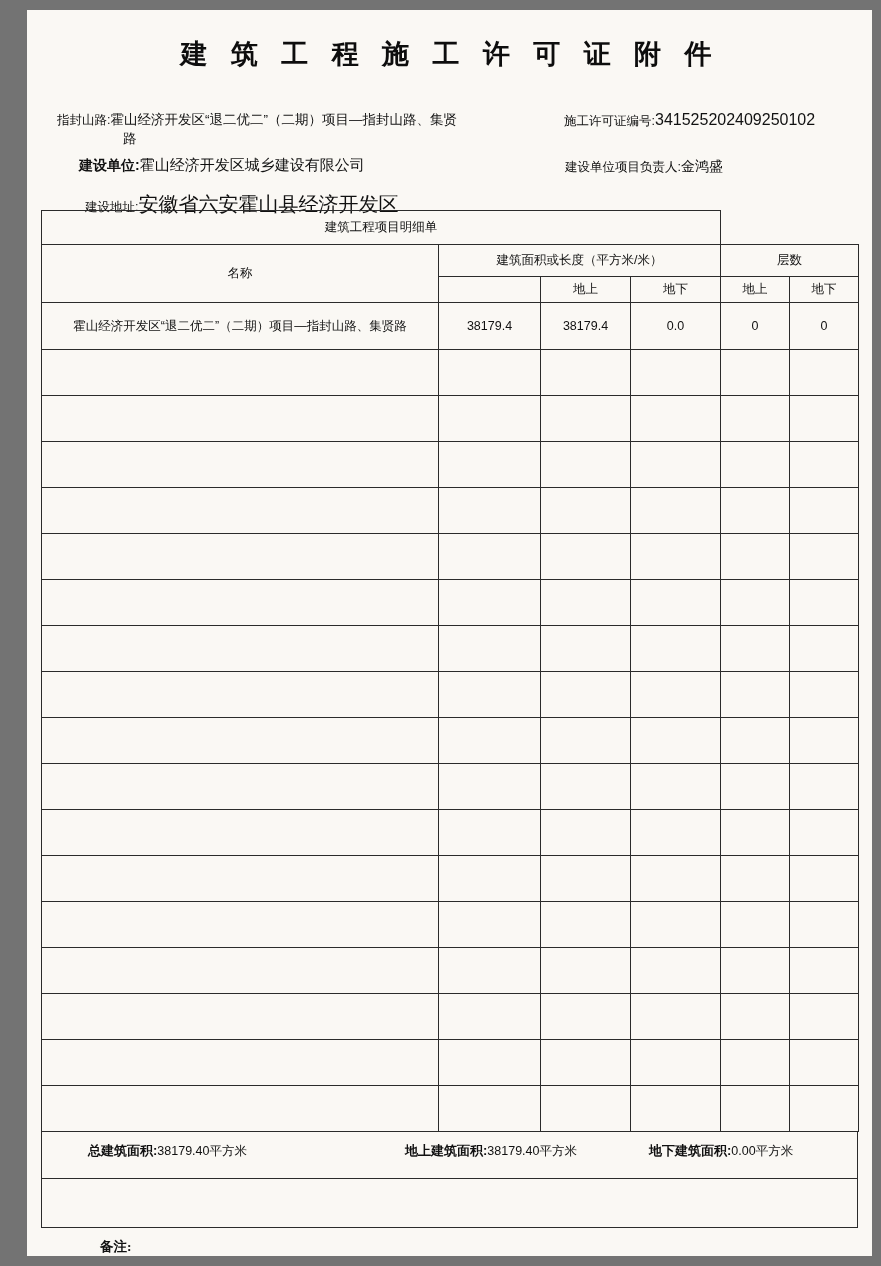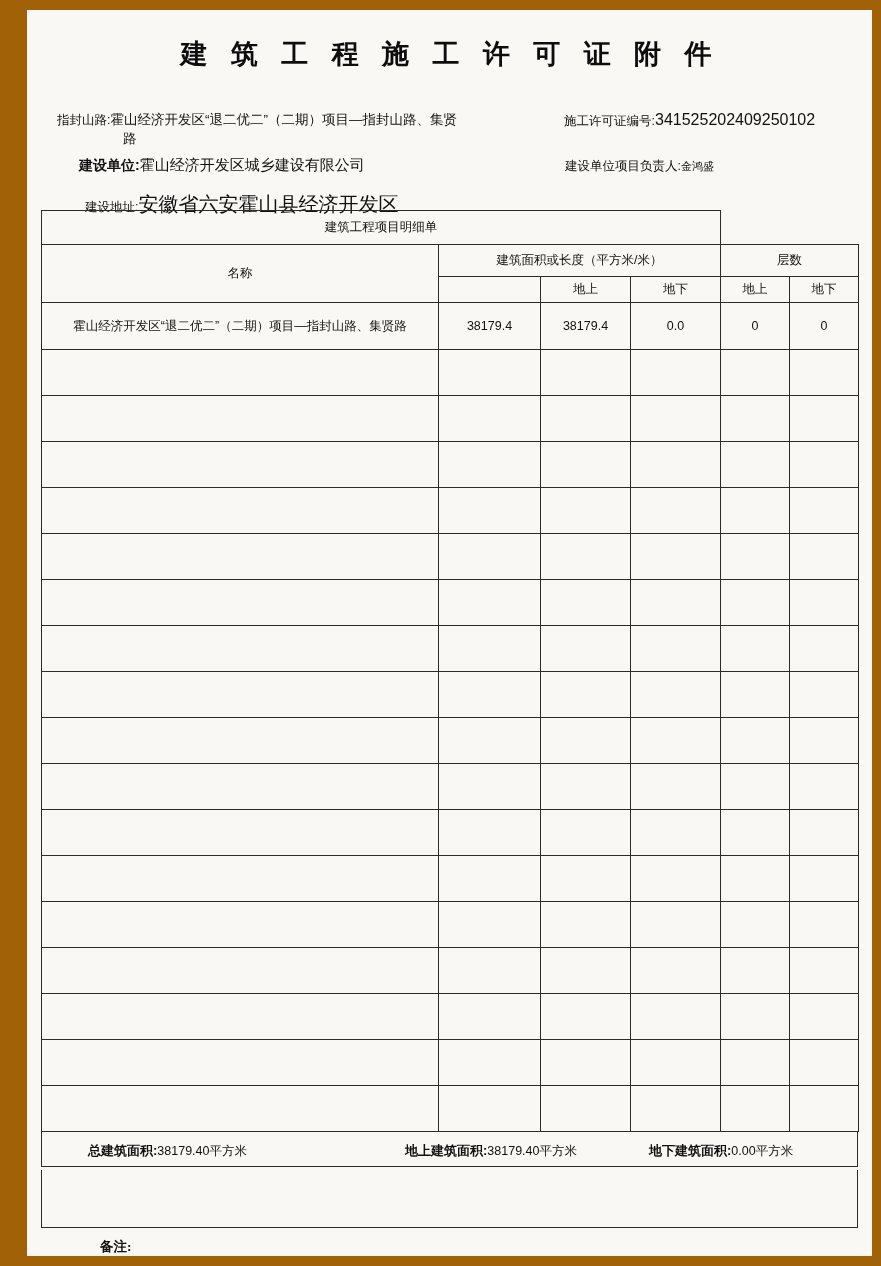--- a/index.html
+++ b/index.html
@@ -13,21 +13,21 @@
     font-family: "Liberation Sans", "DejaVu Sans", sans-serif;
     color: #111111;
     position: relative;
     overflow: hidden;
   }
   .page {
     position: absolute;
     left: 0; top: 0;
     width: 881px;
     height: 1266px;
-    background: #a16207;
+    background: #737373;
   }
   .sheet {
     position: absolute;
     left: 27px;
     top: 10px;
     width: 845px;
     height: 1246px;
     background: #faf8f4;
     box-shadow: 0 0 0 0 transparent;
   }
@@ -52,21 +52,21 @@
   .r1-label { font-size:12.5px; }
   .r1-value { font-size:13.5px; }
 
   .permit { position:absolute; left:537px; top:101px; font-size:12.5px; white-space:nowrap; }
   .permit .pv { font-size:16px; }
 
   .r2 { position:absolute; left:52px; top:146px; font-size:14px; font-weight:bold; white-space:nowrap; }
   .r2 .v { font-weight:normal; font-size:15px; }
 
   .r2b { position:absolute; left:538px; top:148px; font-size:12.5px; white-space:nowrap; }
-  .r2b .v { font-size:11px; }
+  .r2b .v { font-size:14px; }
 
   .r3 { position:absolute; left:58px; top:181px; font-size:12.5px; white-space:nowrap; }
   .r3 .v { font-size:20px; }
 
   
   table.main {
     position: absolute;
     left: 14px;
     top: 200px;
     width: 817px;
@@ -109,21 +109,21 @@
     line-height: 15px;
   }
   tr.data-row td { height: 46px; }
   tr.empty-row td { height: 45px; }
 
   
   .totals {
     position: absolute;
     left: 14px;
     width: 817px;
-    height: 36px;
+    height: 48px;
     border-left: 1px solid #2b2b2b;
     border-right: 1px solid #2b2b2b;
     border-bottom: 1px solid #2b2b2b;
     box-sizing: border-box;
   }
   .totals .t-item {
     position: absolute;
     top: 11px;
     font-size: 12.5px;
     white-space: nowrap;

